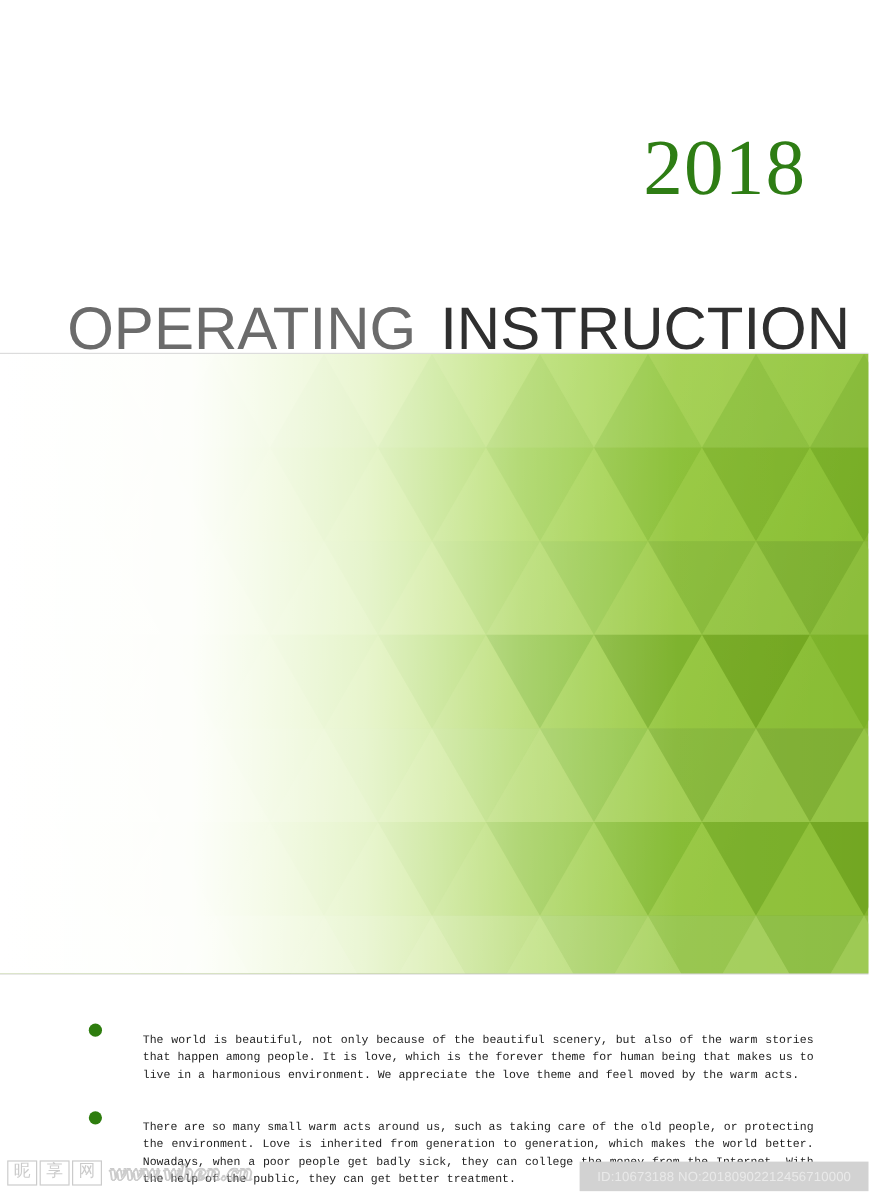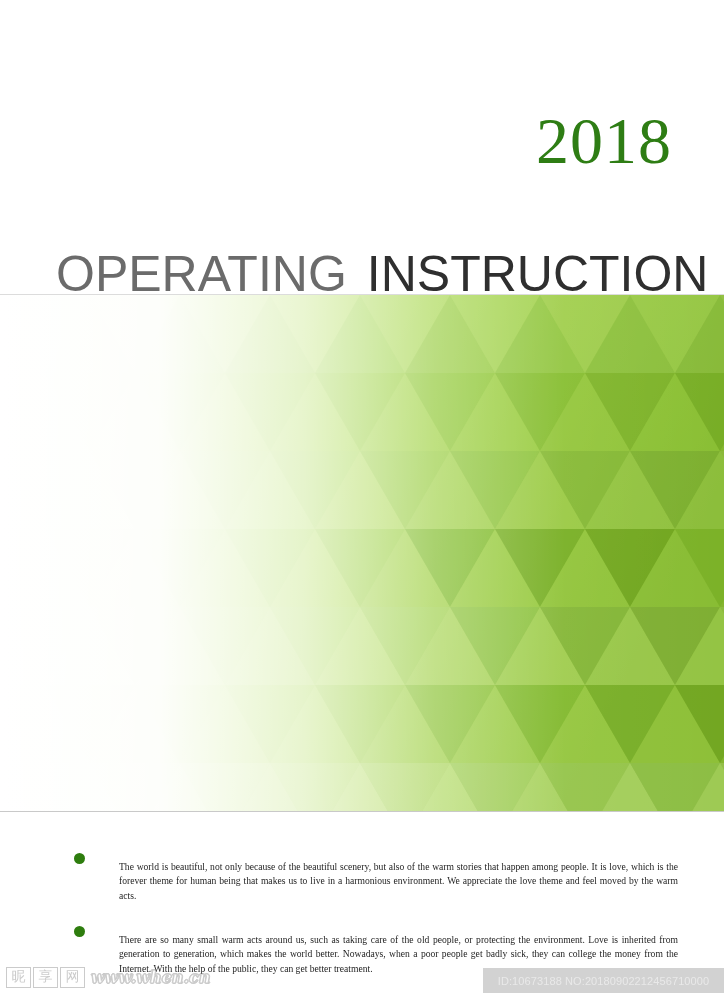--- a/index.html
+++ b/index.html
@@ -117,21 +117,21 @@
     margin-top: 3px;
   }
   .para-text {
     flex: 1 1 auto;
     margin-left: 34px;
     margin-right: 46px;
     font-size: 9.6px;
     line-height: 14.6px;
     color: #1d1d1d;
     text-align: justify;
-    font-family: Liberation Serif, serif;
+    font-family: Liberation Mono, monospace;
   }
 
   
   #watermark {
     position: absolute;
     left: 6px;
     bottom: 2px;
     height: 28px;
     display: flex;
     align-items: center;

